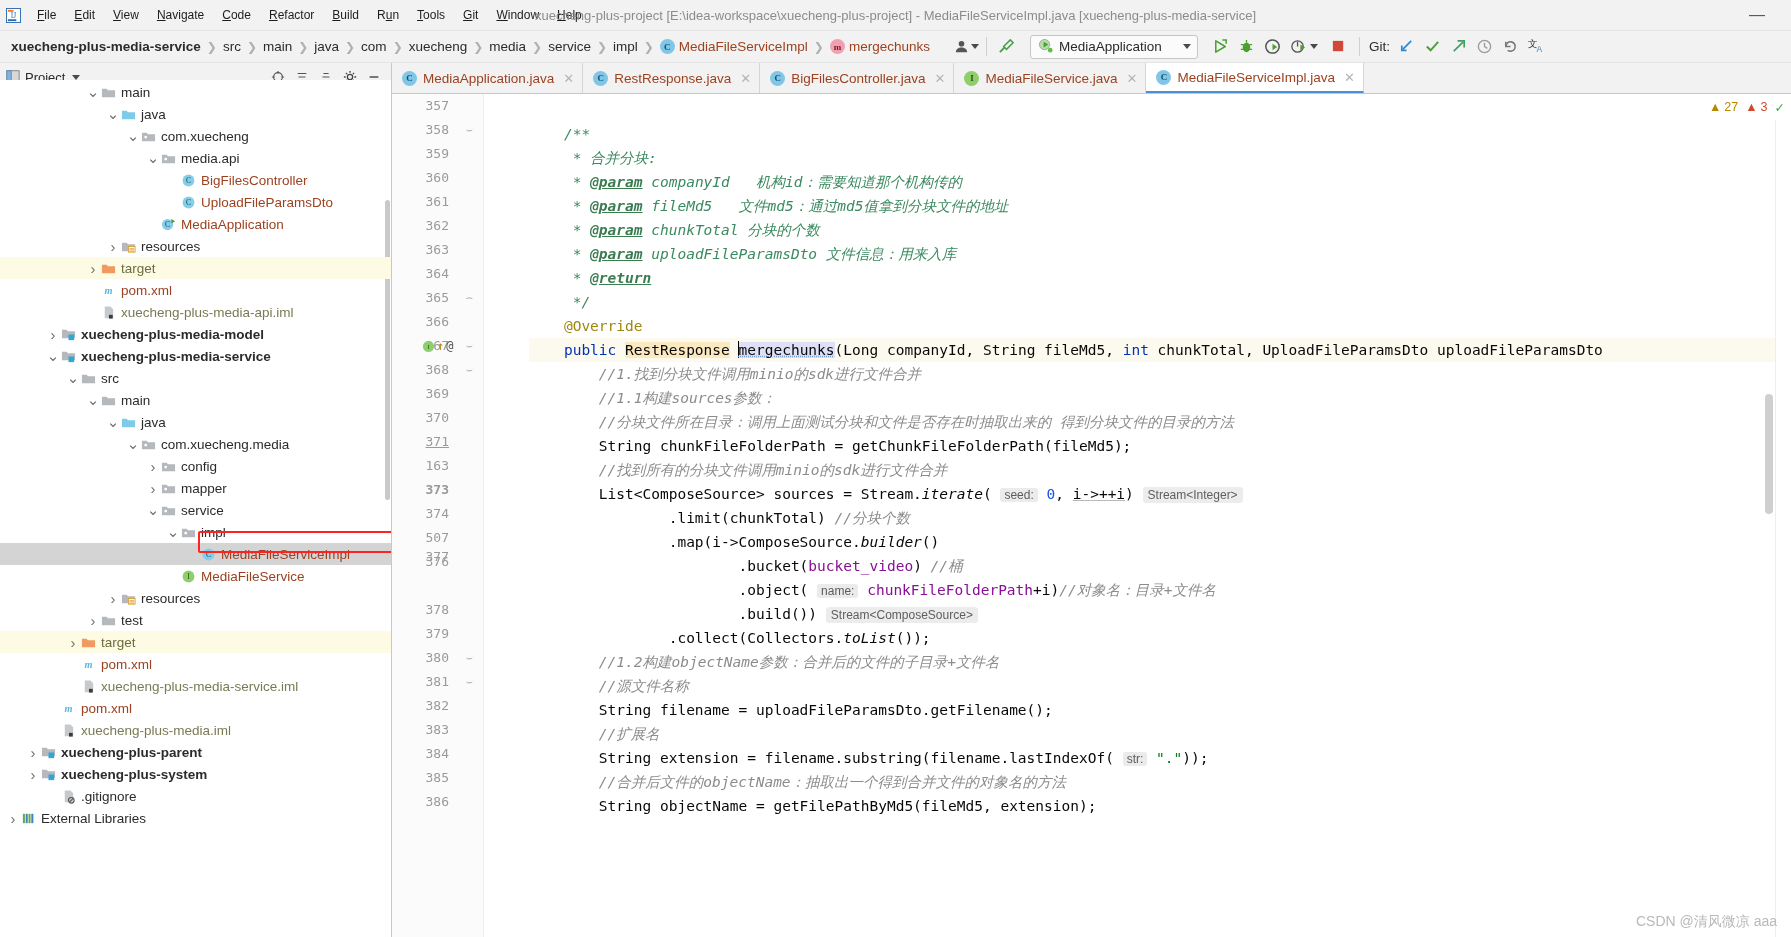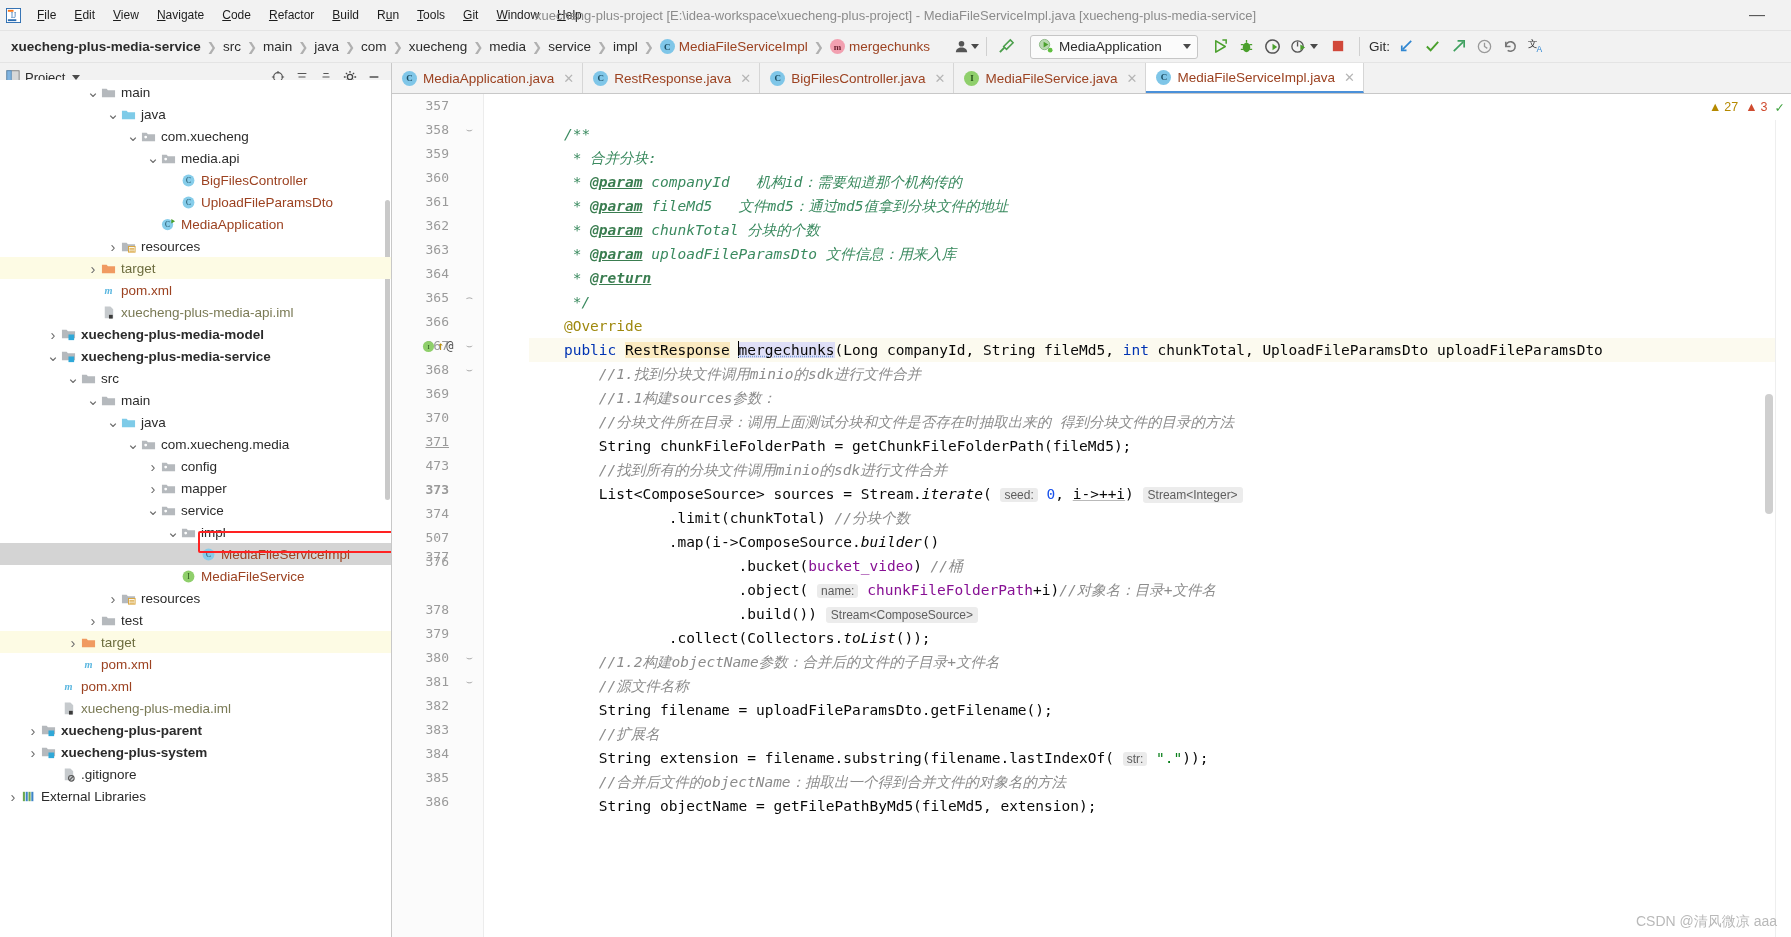--- a/index.html
+++ b/index.html
@@ -700,20 +700,31 @@
             <span style="width: 66px; min-width: 66px;"></span>
             <span class="arrow"></span>
             <span class="ico">
               <svg width="15" height="15" viewBox="0 0 16 16">
                 <text x="8" y="12" font-size="11" text-anchor="middle" fill="#5bb7e0" font-family="Liberation Serif, serif" font-style="italic" font-weight="bold">m</text>
               </svg>
             </span>
             <span class="lbl pom">pom.xml</span>
           </div>
           <div class="trow">
+            <span style="width: 66px; min-width: 66px;"></span>
+            <span class="arrow"></span>
+            <span class="ico">
+              <svg width="15" height="15" viewBox="0 0 16 16">
+                <path d="M4 1.5h6l3 3V14H4z" fill="#c6cacd"></path>
+                <rect x="8.5" y="10.5" width="4" height="4" fill="#3b3b3b"></rect>
+              </svg>
+            </span>
+            <span class="lbl file">xuecheng-plus-media-service.iml</span>
+          </div>
+          <div class="trow">
             <span style="width: 46px; min-width: 46px;"></span>
             <span class="arrow"></span>
             <span class="ico">
               <svg width="15" height="15" viewBox="0 0 16 16">
                 <text x="8" y="12" font-size="11" text-anchor="middle" fill="#5bb7e0" font-family="Liberation Serif, serif" font-style="italic" font-weight="bold">m</text>
               </svg>
             </span>
             <span class="lbl pom">pom.xml</span>
           </div>
           <div class="trow">
@@ -828,21 +839,21 @@
                 <text x="7" y="10" font-size="7" text-anchor="middle" fill="#1d4a12" font-family="Liberation Serif, serif">I</text>
               </svg>
               <span style="color:#b58900;font-size:12px;">↑</span>
               <span style="color:#555;font-size:12px;">@</span>
             </div>
             <div class="ln" style="top: 264px;">368</div>
             <div class="fold" style="top: 264px;">⌣</div>
             <div class="ln" style="top: 288px;">369</div>
             <div class="ln" style="top: 312px;">370</div>
             <div class="ln" style="top: 336px; text-decoration: underline;">371</div>
-            <div class="ln" style="top: 360px;">473</div>
+            <div class="ln" style="top: 360px;">163</div>
             <div class="ln" style="top: 384px; font-weight: bold;">373</div>
             <div class="ln" style="top: 408px;">374</div>
             <div class="ln" style="top: 432px;">507</div>
             <div class="ln" style="top: 456px;">376</div>
             <div class="ln" style="top: 451px;">377</div>
             <div class="ln" style="top: 504px;">378</div>
             <div class="ln" style="top: 528px;">379</div>
             <div class="ln" style="top: 552px;">380</div>
             <div class="fold" style="top: 552px;">⌣</div>
             <div class="ln" style="top: 576px; margin-left: 40px;">381</div>

